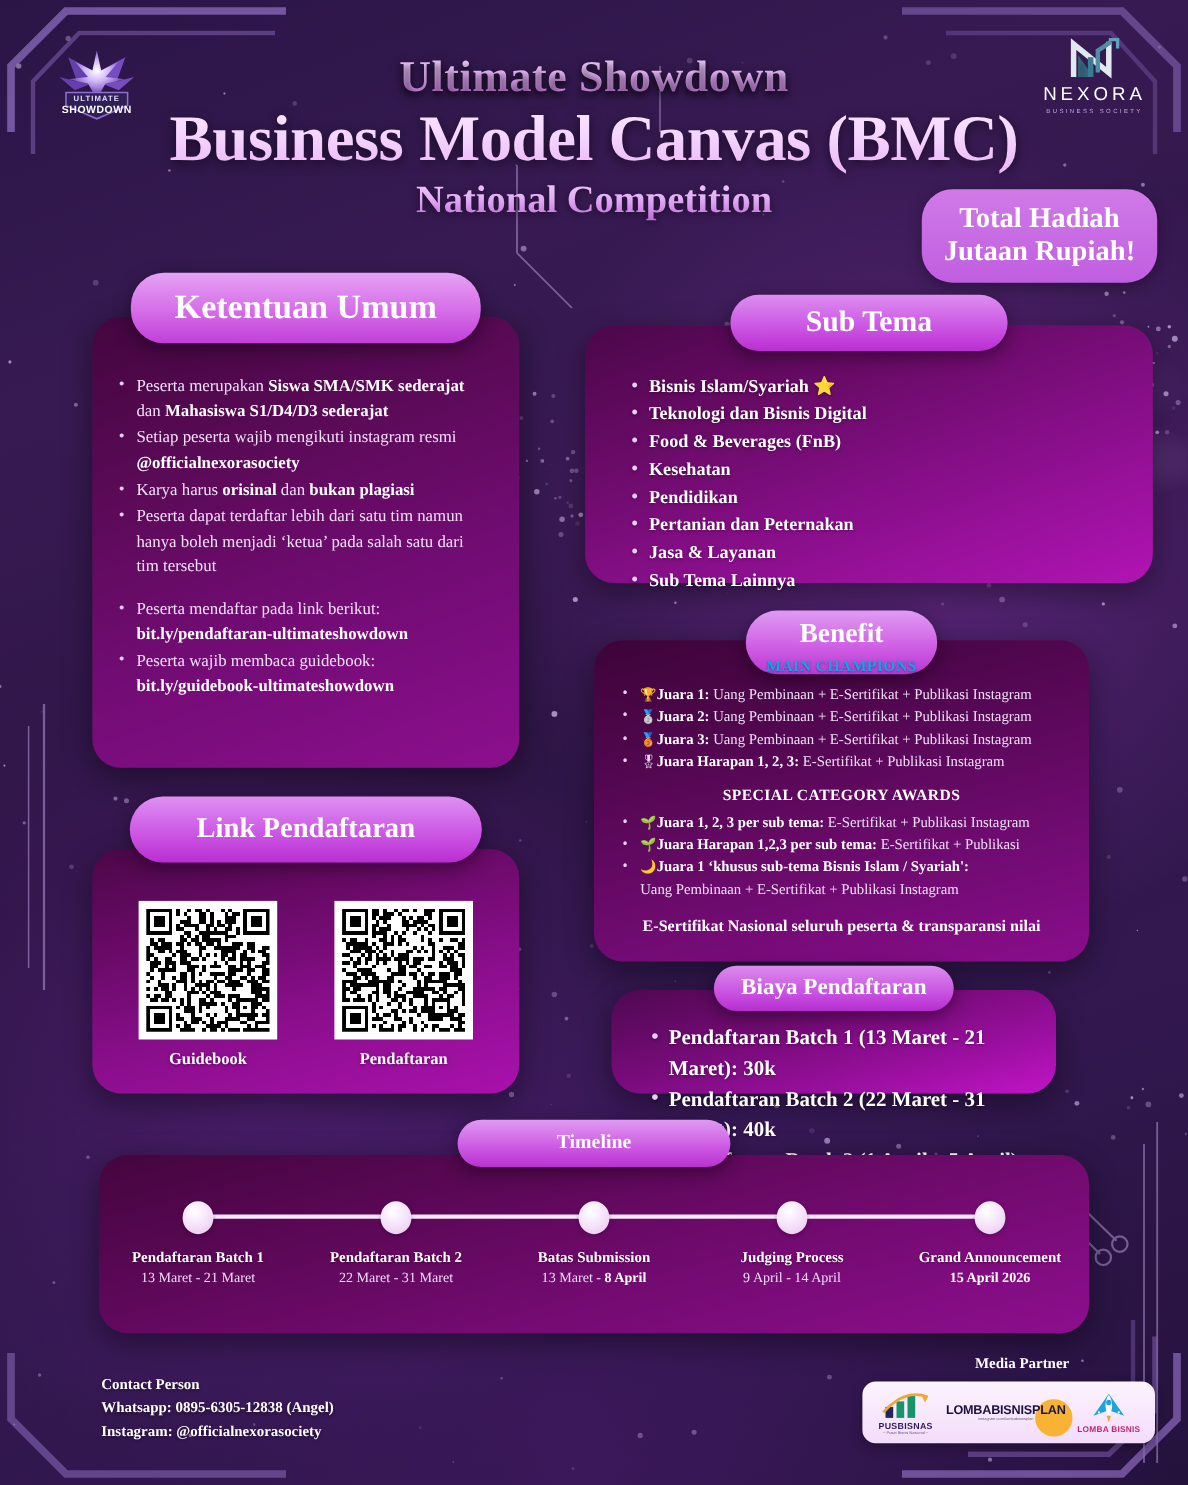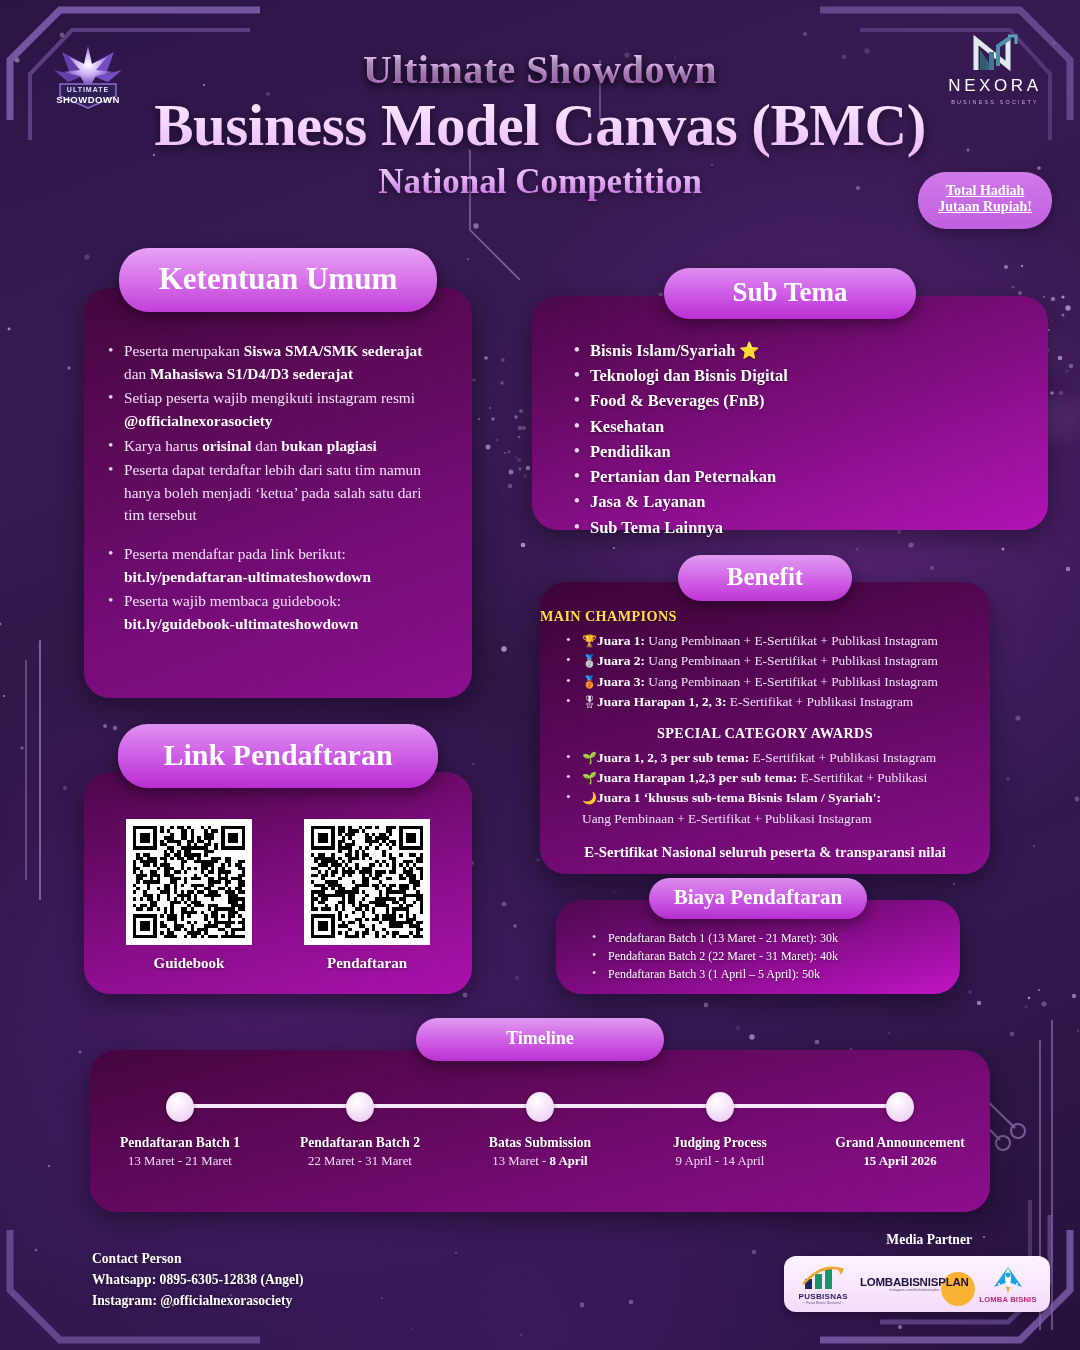--- a/index.html
+++ b/index.html
@@ -62,23 +62,22 @@
     font-size: 35px; font-weight: bold; margin-top:2px;
     background: linear-gradient(180deg,#f0cdff 0%,#e3aef5 45%,#bb63d4 100%);
     -webkit-background-clip: text; background-clip:text; color: transparent;
     filter: drop-shadow(0 2px 4px rgba(0,0,0,.5));
   }
 
   .prize-badge {
     position:absolute; right: 28px; top: 172px;
     background: linear-gradient(180deg,#d07ae8 0%,#c05ee0 100%);
     border-radius: 28px; padding: 11px 20px 13px;
-    text-align:center; color:#fff; font-weight:bold; font-size:14px; line-height:1.17;
+    text-align:center; color:#fff; font-weight:bold; font-size:26px; line-height:1.17;
     box-shadow: 0 4px 14px rgba(0,0,0,.35);
-    text-decoration: underline;
   }
 
   
   .card { position:absolute; border-radius: 26px; }
   .card-body {
     border-radius: 26px; width:100%; height:100%;
     box-shadow: 0 8px 26px rgba(0,0,0,.40);
   }
   .pill {
     position:absolute; left:50%; transform:translateX(-50%);
@@ -107,51 +106,51 @@
   #subtema { left:532px; top:296px; width:516px; height:234px; }
   #subtema .card-body { background: linear-gradient(160deg,#4b0749 0%,#6a0b68 32%,#8b0f8d 64%,#b114b4 100%); }
   #subtema .pill { top:-28px; width:252px; padding:9px 0 11px; font-size:27px;
     background: linear-gradient(180deg,#dd8ef0 0%,#cb55e3 58%,#b92fd2 100%); }
   .sub-list { position:absolute; left:58px; top:42px; color:#fff; font-size:16.5px;
     font-weight:bold; line-height:1.53; text-shadow:0 1px 3px rgba(0,0,0,.4); }
 
   
   #benefit { left:540px; top:582px; width:450px; height:292px; }
   #benefit .card-body { background: linear-gradient(165deg,#3d0438 0%,#540752 34%,#6f0b70 68%,#8a0d8c 100%); }
-  #benefit .pill { top:-27px; width:174px; padding:8px 0 10px; font-size:25px;
+  #benefit .pill { top:-27px; width:174px; padding:8px 0 22px; font-size:25px;
     background: linear-gradient(180deg,#e09bf2 0%,#cf5ee4 58%,#bb35d4 100%); }
-  .ben-head { text-align:left; color:#fde047; font-weight:bold; font-size:14.2px;
-    letter-spacing:.4px; margin-top:26px; text-shadow:0 1px 2px rgba(0,0,0,.4); }
+  .ben-head { text-align:center; color:#0ea5e9; font-weight:bold; font-size:14.2px;
+    letter-spacing:.4px; margin-top:16px; text-shadow:0 1px 2px rgba(0,0,0,.4); }
   .ben-head2 { text-align:center; color:#fff; font-weight:bold; font-size:14.2px;
     letter-spacing:.4px; margin-top:12px; }
   .ben-list { margin:6px 0 0 28px; color:#efe0f7; font-size:13.4px; line-height:1.52; }
   .ben-list li { margin-left:14px; }
   .ben-list b { color:#fff; }
   .ben-em { display:inline-block; width:15px; font-size:12px; }
   .ben-foot { text-align:center; color:#fff; font-weight:bold; font-size:14.6px; margin-top:15px; }
 
   
   #link { left:84px; top:772px; width:388px; height:222px; }
   #link .card-body { background: linear-gradient(165deg,#4c0749 0%,#690a67 30%,#8a0e8c 62%,#a911ac 100%); }
-  #link .pill { top:-48px; width:320px; padding:14px 0 16px; font-size:30px;
+  #link .pill { top:-48px; width:320px; padding:14px 0 16px; font-size:26px;
     background: linear-gradient(180deg,#df90f2 0%,#cc57e4 56%,#b92ed2 100%); }
   .qr-row { position:absolute; top:47px; left:0; width:100%;
     display:flex; justify-content:center; gap:52px; }
   .qr-item { text-align:center; }
   .qr-box { width:126px; height:126px; background:#fff; padding:7px; }
   .qr-cap { color:#fff; font-weight:bold; font-size:15px; margin-top:10px;
     text-shadow:0 1px 3px rgba(0,0,0,.4); }
 
   
   #biaya { left:556px; top:900px; width:404px; height:94px; }
   #biaya .card-body { background: linear-gradient(165deg,#4f0850 0%,#740b76 38%,#9b0fa0 72%,#c214c6 100%); }
   #biaya .pill { top:-22px; width:218px; padding:7px 0 9px; font-size:21px;
     background: linear-gradient(180deg,#dc8cee 0%,#c954e2 58%,#b62dd0 100%); }
-  .biaya-list { position:absolute; left:52px; top:30px; color:#fff; font-weight:normal;
-    font-size:12px; line-height:1.48; text-shadow:0 1px 3px rgba(0,0,0,.4); }
+  .biaya-list { position:absolute; left:52px; top:30px; color:#fff; font-weight:bold;
+    font-size:19px; line-height:1.48; text-shadow:0 1px 3px rgba(0,0,0,.4); }
 
   
   #timeline { left:90px; top:1050px; width:900px; height:162px; }
   #timeline .card-body { background: linear-gradient(165deg,#44053f 0%,#5c0857 32%,#760b74 66%,#8d0e8d 100%); }
   #timeline .pill { top:-32px; width:248px; padding:10px 0 12px; font-size:18px;
     background: linear-gradient(180deg,#e09af2 0%,#cd5ae3 57%,#b931d1 100%); }
   .tl-inner { position:absolute; left:0; top:42px; width:100%; }
   .tl-line { position:absolute; left:86px; right:86px; top:12px; height:4px;
     background:#f6e7fb; border-radius:2px; }
   .tl-row { display:flex; position:relative; }

